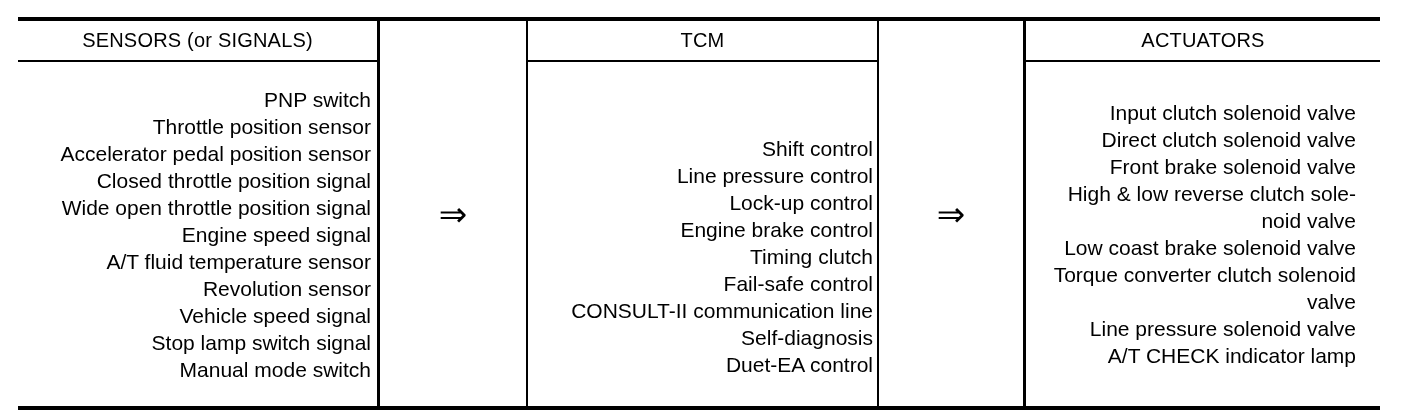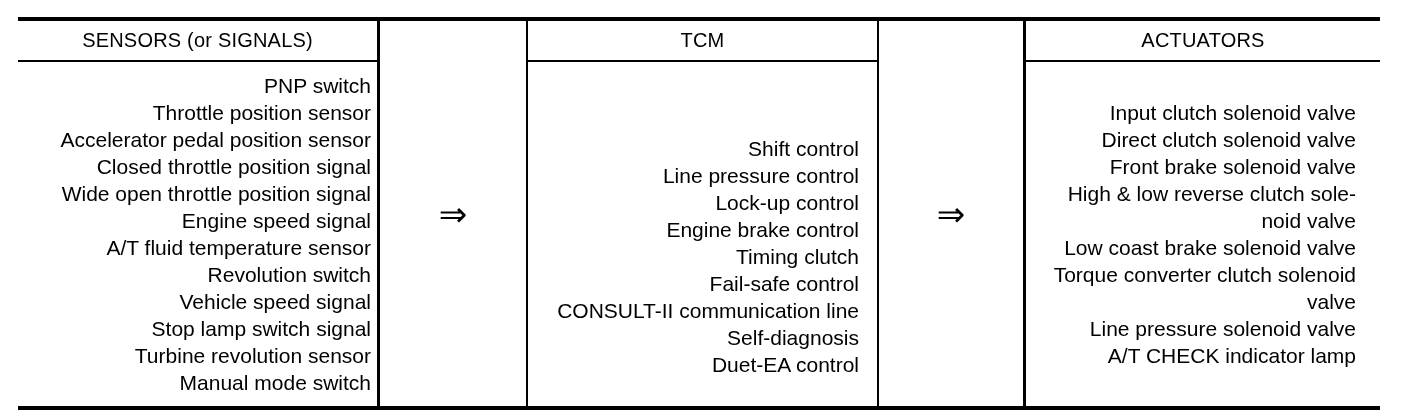--- a/index.html
+++ b/index.html
@@ -56,21 +56,21 @@
     line-height: 27px;
   }
   .list-item {
     white-space: normal;
     text-align: right;
   }
   .col-sensors   { width: 359px; }
   .col-tcm       { width: 349px; border-radius: 16px; }
   .col-actuators { width: 354px; }
   .col-sensors   .col-body { padding-right: 6px; }
-  .col-tcm       .col-body { padding-right: 18px; margin-top: 44px; }
+  .col-tcm       .col-body { padding-right: 4px; margin-top: 44px; }
   .col-actuators .col-body { padding-right: 24px; padding-left: 15px; }
   .gap-col {
     display: flex;
     align-items: center;
     justify-content: center;
   }
   .gap-1 {
     width: 151px;
     border-left: 3px solid #000;
     border-right: 2px solid #000;
@@ -93,24 +93,23 @@
   <div class="col content-col col-sensors">
     <div class="col-header">SENSORS (or SIGNALS)</div>
     <div class="col-body">
         <div class="list-item">PNP switch</div>
         <div class="list-item">Throttle position sensor</div>
         <div class="list-item">Accelerator pedal position sensor</div>
         <div class="list-item">Closed throttle position signal</div>
         <div class="list-item">Wide open throttle position signal</div>
         <div class="list-item">Engine speed signal</div>
         <div class="list-item">A/T fluid temperature sensor</div>
-        <div class="list-item">Revolution switch</div>
+        <div class="list-item">Revolution sensor</div>
         <div class="list-item">Vehicle speed signal</div>
         <div class="list-item">Stop lamp switch signal</div>
-        <div class="list-item">Turbine revolution sensor</div>
         <div class="list-item">Manual mode switch</div>
       </div>
   </div>
 
   <div class="col gap-col gap-1">
     <span class="arrow">⇒</span>
   </div>
 
   <div class="col content-col col-tcm">
     <div class="col-header">TCM</div>

